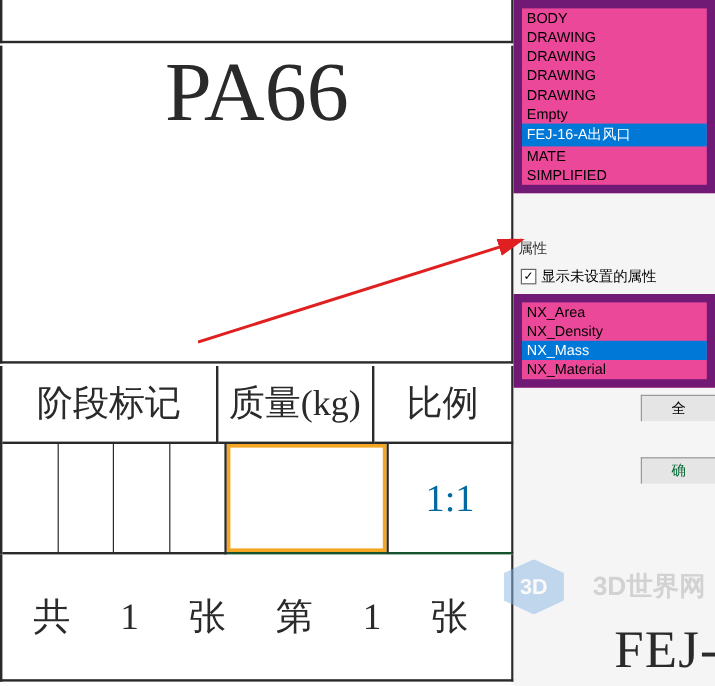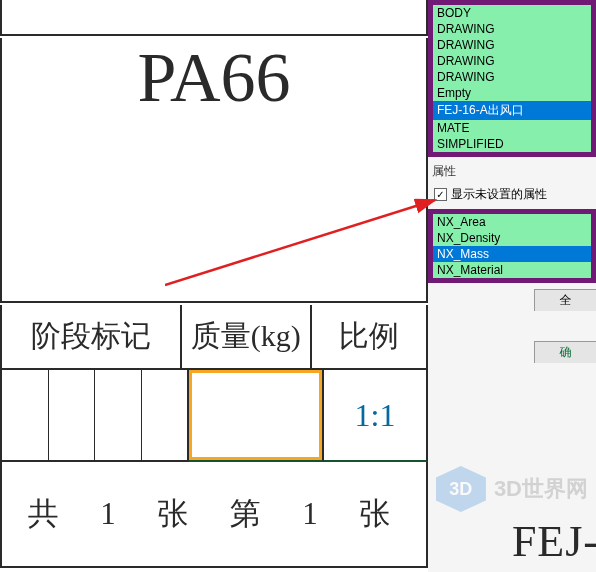--- a/index.html
+++ b/index.html
@@ -125,42 +125,43 @@
     .panel {
       position: absolute;
       right: 0; top: 0;
       width: 168px;
       height: 572px;
       background: #f5f5f5;
       font-size: 12px;
     }
     
     .list {
-      background: #86efac;
-      border: 5px solid #701a75;
+      background: #ec4899;
+      border: 7px solid #701a75;
       width: 100%;
     }
     .list-item {
       padding: 1px 4px;
       font-family: Tahoma, sans-serif;
       font-size: 12px;
       color: #000;
       white-space: nowrap;
       overflow: hidden;
       cursor: default;
     }
     .list-item.selected {
       background: #0078d7;
       color: #fff;
     }
     
     .section-header {
       padding: 6px 4px 4px 4px;
       font-size: 12px;
       color: #333;
+      margin-top: 32px;
     }
     
     .checkbox-row {
       padding: 2px 4px 6px 6px;
       display: flex;
       align-items: center;
       gap: 4px;
       font-size: 12px;
       position: relative;
     }
@@ -210,21 +211,21 @@
       left: 165px; top: 155px;
       width: 310px; height: 140px;
       pointer-events: none;
     }
     
     .watermark {
       position: absolute;
       right: 8px; bottom: 60px;
       display: flex;
       align-items: center;
-      gap: 8px;
+      gap: 24px;
       opacity: 0.5;
       pointer-events: none;
     }
     .wm-icon {
       width: 50px; height: 46px;
       background: #8ab8e6;
       clip-path: polygon(50% 0, 100% 25%, 100% 75%, 50% 100%, 0 75%, 0 25%);
       display: flex;
       align-items: center;
       justify-content: center;

